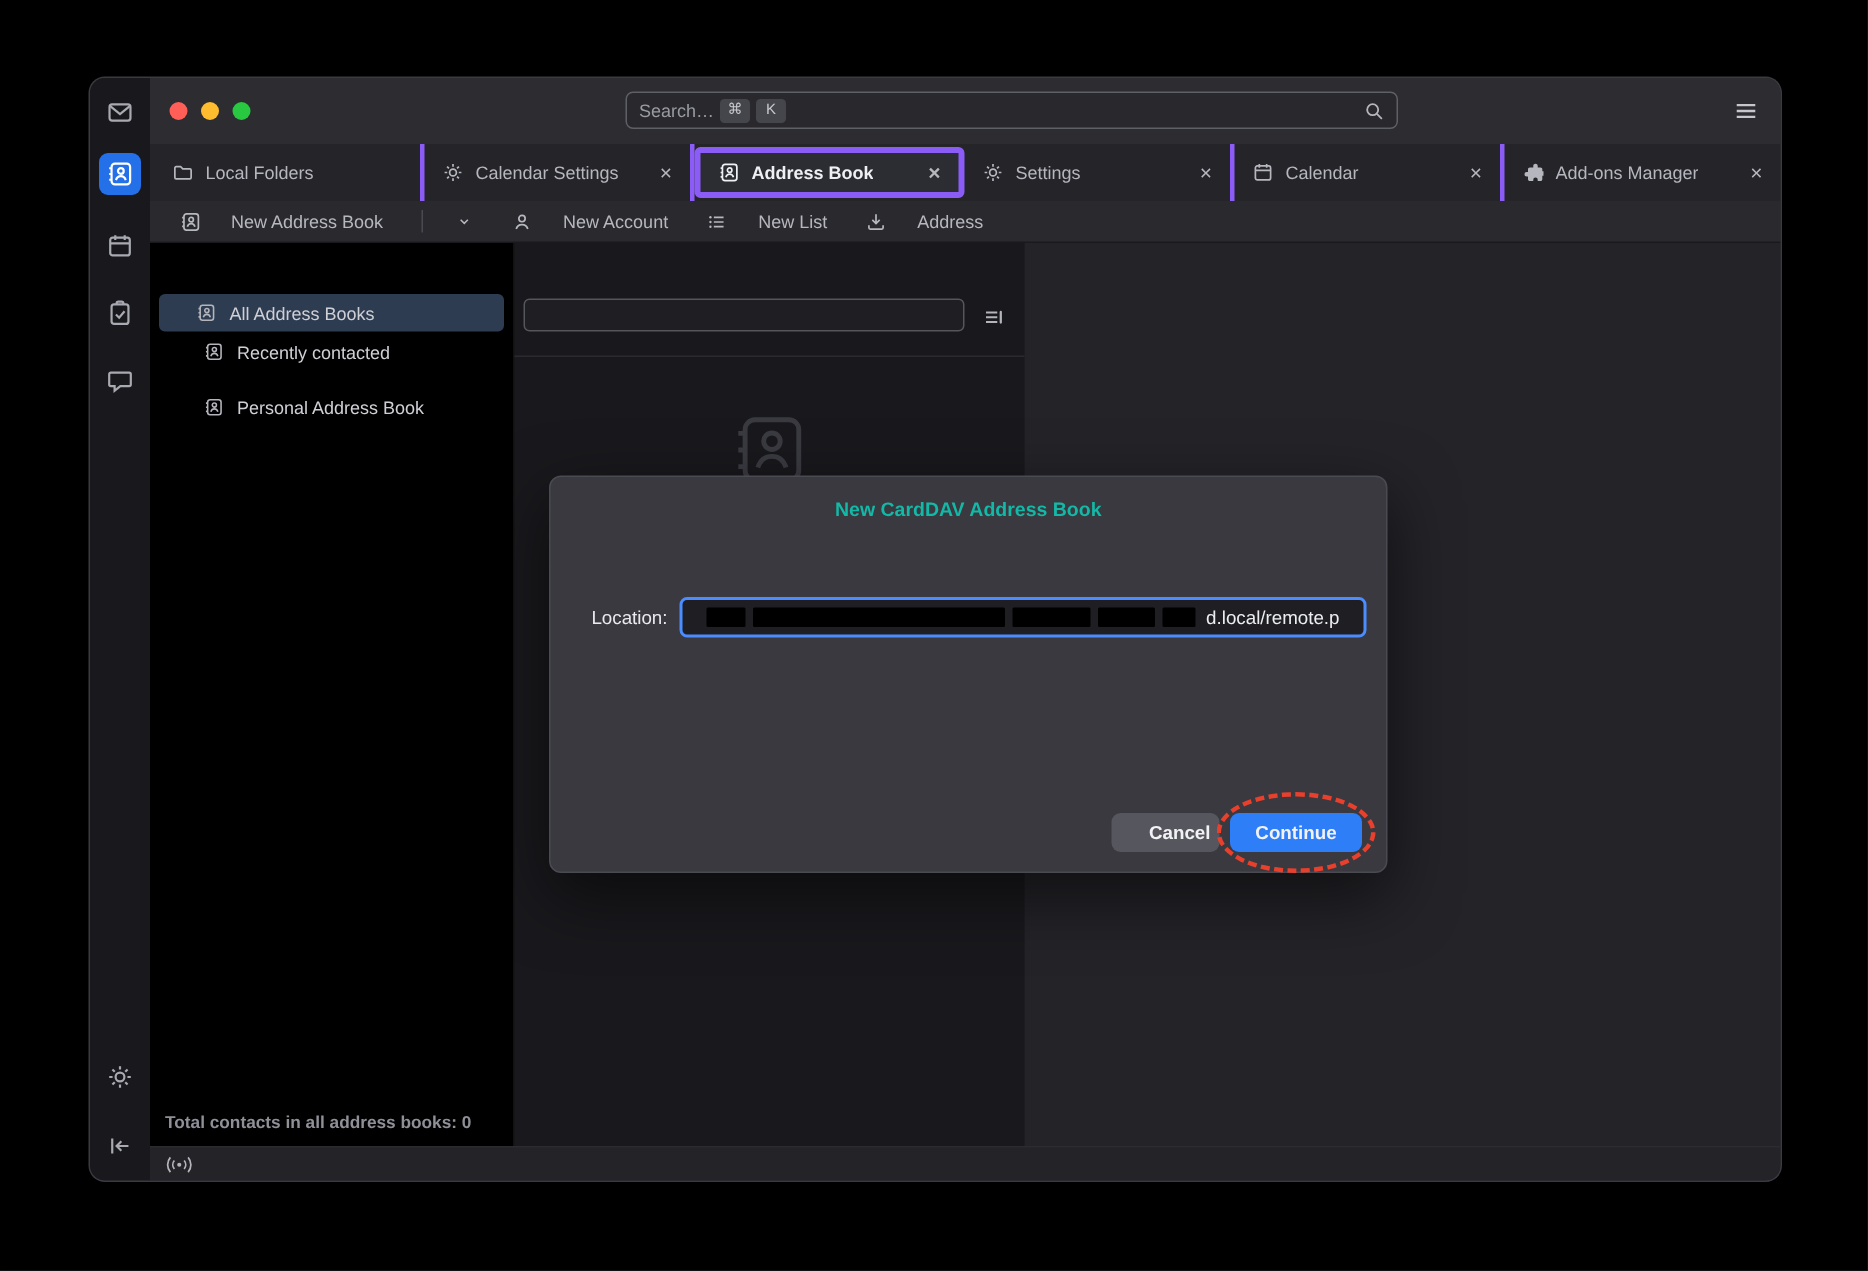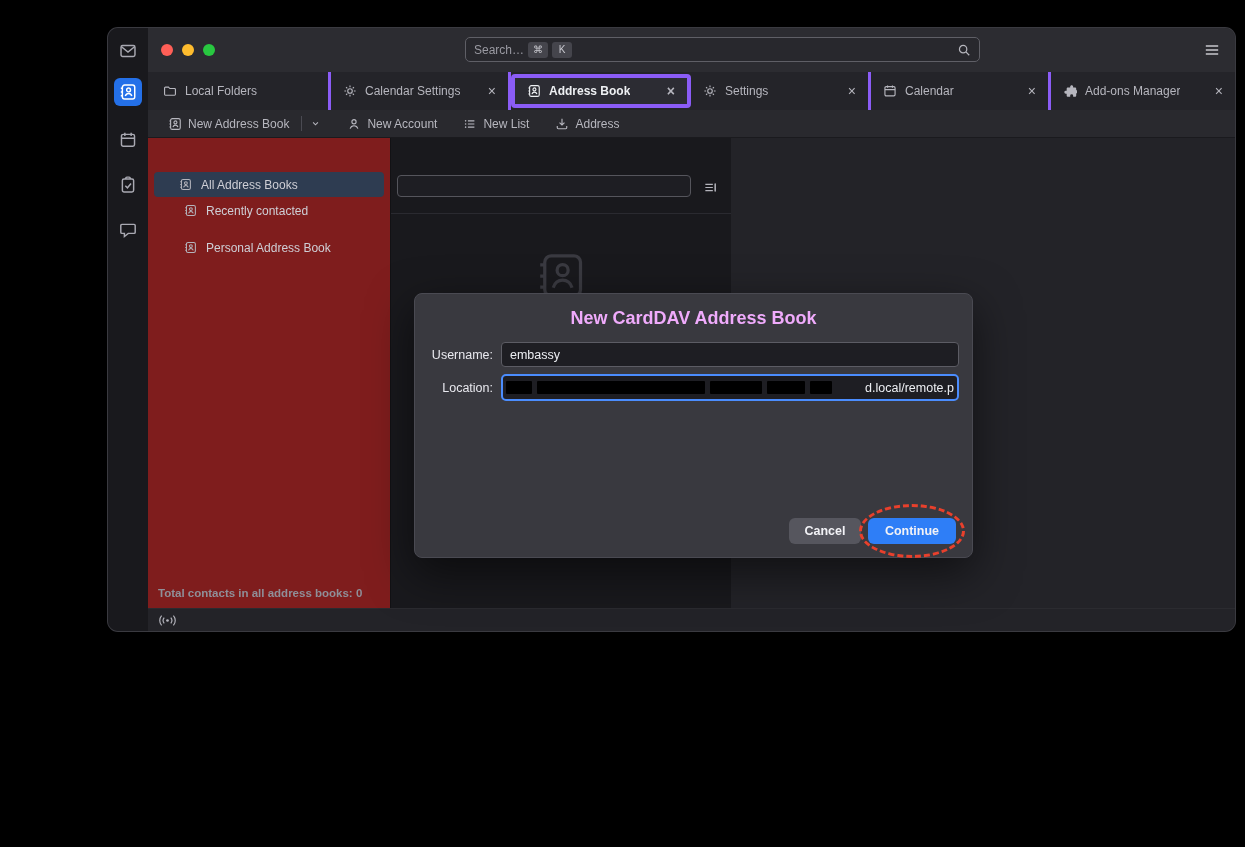--- a/index.html
+++ b/index.html
@@ -2,24 +2,23 @@
 <html><head>
 <meta charset="utf-8">
 <style>
   html,body{margin:0;padding:0;}
   body{
     width:1245px;height:847px;background:#000;position:relative;overflow:hidden;
     font-family:"Liberation Sans", sans-serif;
     -webkit-font-smoothing:antialiased;
   }
   .window{
-    position:absolute;left:60px;top:28px;width:1127px;height:603px;
+    position:absolute;left:60px;top:52px;width:1127px;height:735px;
     background:#232327;border-radius:10px;overflow:hidden;
     box-shadow:0 0 0 1px #3a3a40, 0 24px 60px rgba(0,0,0,.55);
-    margin-left:48px;
   }
   
   .rail{position:absolute;left:0;top:0;width:40px;height:100%;background:#19191d;z-index:6;}
   .rail-btn{position:absolute;left:50%;transform:translateX(-50%);width:28px;height:28px;
     display:flex;align-items:center;justify-content:center;color:#a9a9b2;border-radius:6px;}
   .rail-btn svg{width:18px;height:18px;}
   .rail-btn.active{background:#2470e8;color:#fff;}
   .ri-mail{top:9px}.ri-ab{top:50px}.ri-cal{top:98px}.ri-tasks{top:143px}.ri-chat{top:188px}
   .ri-gear{top:652px}.ri-collapse{top:698px}
   
@@ -42,29 +41,29 @@
   .tab .tab-icon{display:flex;margin-right:8px;flex:none;}
   .tab .tab-icon svg{width:14px;height:14px;}
   .tab .tab-label{white-space:nowrap;overflow:hidden;}
   .tab .tab-close{margin-left:auto;font-size:14px;line-height:1;color:#b6b6be;padding:1px 3px;border-radius:3px;}
   .tab.active{background:#2c2c33;border:4px solid #8b5cf6;border-radius:4px;color:#eef0f3;
     font-weight:bold;margin:2px 0;}
   
   .toolbar{position:absolute;left:40px;top:82px;right:0;height:28px;background:#29292e;
     border-bottom:1px solid #1a1a1e;display:flex;align-items:center;gap:10px;
     font-size:12px;color:#b7b7bf;box-sizing:border-box;}
-  .tool-btn{display:flex;align-items:center;gap:6px;padding:3px 8px;border-radius:4px;}
+  .tool-btn{display:flex;align-items:center;gap:20px;padding:3px 8px;border-radius:4px;}
   .tool-btn svg{width:14px;height:14px;flex:none;}
   .tool-btn:first-child{margin-left:12px;}
   .split-divider{width:1px;height:15px;background:#4a4a52;margin:0 2px 0 6px;}
   .chev{display:flex;}
   .chev svg{width:11px;height:11px;}
   
   .content{position:absolute;left:40px;top:110px;right:0;bottom:23px;display:flex;}
-  .sidebar{width:242px;flex:none;background:#7f1d1d;position:relative;padding-top:33px;box-sizing:border-box;}
+  .sidebar{width:242px;flex:none;background:#000000;position:relative;padding-top:33px;box-sizing:border-box;}
   .sb-item{height:25px;display:flex;align-items:center;margin:1px 6px 0 6px;border-radius:4px;
     color:#cfcfd6;font-size:12px;padding-left:25px;gap:9px;box-sizing:border-box;}
   .sb-item svg{width:13px;height:13px;color:#b4b4bc;flex:none;}
   .sb-item.selected{background:#2e3c51;}
   .sb-item.child{padding-left:30px;}
   .sb-item.gap-top{margin-top:12px;}
   .sb-status{position:absolute;left:10px;bottom:9px;color:#8f8f98;font-size:11.5px;font-weight:bold;}
   .middle{width:340px;flex:none;background:#19191d;position:relative;border-left:1px solid #121215;}
   .mid-search{position:absolute;left:6px;top:37px;width:294px;height:22px;box-sizing:border-box;
     background:#1e1e23;border:1px solid #55555c;border-radius:4px;color:#e8e8ee;font-size:12px;padding:0 6px;}
@@ -76,35 +75,35 @@
   .watermark svg{width:52px;height:52px;}
   .rightpanel{flex:1;background:#232328;}
   
   .footer{position:absolute;left:40px;bottom:0;right:0;height:23px;background:#232328;
     display:flex;align-items:center;border-top:1px solid #2b2b30;box-sizing:border-box;}
   .radio-icon{margin-left:10px;width:19px;height:15px;color:#b4b4bc;display:flex;}
   
   .dialog{position:absolute;left:306px;top:265px;width:559px;height:265px;box-sizing:border-box;
     background:#39393f;border:1px solid #4a4a52;border-radius:8px;z-index:10;
     box-shadow:0 15px 45px rgba(0,0,0,.55);}
-  .dlg-title{text-align:center;margin-top:14px;font-size:18px;font-weight:bold;color:#f0abfc;}
+  .dlg-title{text-align:center;margin-top:14px;font-size:13px;font-weight:bold;color:#14b8a6;}
   .dlg-row{position:absolute;left:0;right:0;display:flex;align-items:center;}
   .row-username{top:48px;}
   .row-location{top:80px;}
   .dlg-label{width:78px;text-align:right;font-size:12.5px;color:#e9e9ef;margin-right:8px;flex:none;}
   .dlg-input{flex:1;margin-right:13px;height:25px;background:#1e1e23;border:1px solid #5c5c64;
     border-radius:4px;color:#eceef2;font-size:12.5px;padding:0 8px;box-sizing:border-box;
     font-family:inherit;outline:none;}
   .loc-field{flex:1;margin-right:13px;height:27px;background:#1e1e23;border:2px solid #4b8dfe;
-    border-radius:5px;box-sizing:border-box;display:flex;align-items:center;padding:0 3px;gap:5px;overflow:hidden;}
+    border-radius:5px;box-sizing:border-box;display:flex;align-items:center;padding:0 16px;gap:5px;overflow:hidden;}
   .redact{height:13px;background:#000;border-radius:1px;flex:none;}
   .loc-suffix{color:#eceef2;font-size:12.5px;white-space:nowrap;margin-left:auto;}
   .btn{position:absolute;top:224px;height:26px;border:none;border-radius:6px;font-size:12.5px;
     font-weight:bold;color:#f2f2f6;font-family:inherit;cursor:pointer;}
-  .btn-cancel{left:374px;width:72px;background:#56565e;}
+  .btn-cancel{left:374px;width:72px;background:#56565e;text-align:right;}
   .btn-continue{left:453px;width:88px;background:#2e7ef7;}
   .annotation-ellipse{position:absolute;left:444px;top:210px;width:106px;height:54px;box-sizing:border-box;
     border:3px dashed #e8402c;border-radius:50%;pointer-events:none;z-index:12;}
 </style>
 </head>
 <body>
 
 <div class="window">
 
   <div class="titlebar">
@@ -294,24 +293,20 @@
           <circle cx="9" cy="7" r="1.3" fill="currentColor" stroke="none"></circle>
           <path d="M5.9 4.3a4.2 4.2 0 0 0 0 5.4M12.1 4.3a4.2 4.2 0 0 1 0 5.4"></path>
           <path d="M3.4 2.3a7.2 7.2 0 0 0 0 9.4M14.6 2.3a7.2 7.2 0 0 1 0 9.4"></path>
         </svg>
     </span>
   </div>
 
   <div class="dialog">
     <div class="dlg-title">New CardDAV Address Book</div>
 
-    <div class="dlg-row row-username">
-      <span class="dlg-label">Username:</span>
-      <input class="dlg-input" type="text" value="embassy" style="">
-    </div>
 
     <div class="dlg-row row-location">
       <span class="dlg-label">Location:</span>
       <div class="loc-field">
         <span class="redact" style="width:26px"></span>
         <span class="redact" style="width:168px"></span>
         <span class="redact" style="width:52px"></span>
         <span class="redact" style="width:38px"></span>
         <span class="redact" style="width:22px"></span>
         <span class="loc-suffix">d.local/remote.p</span>

